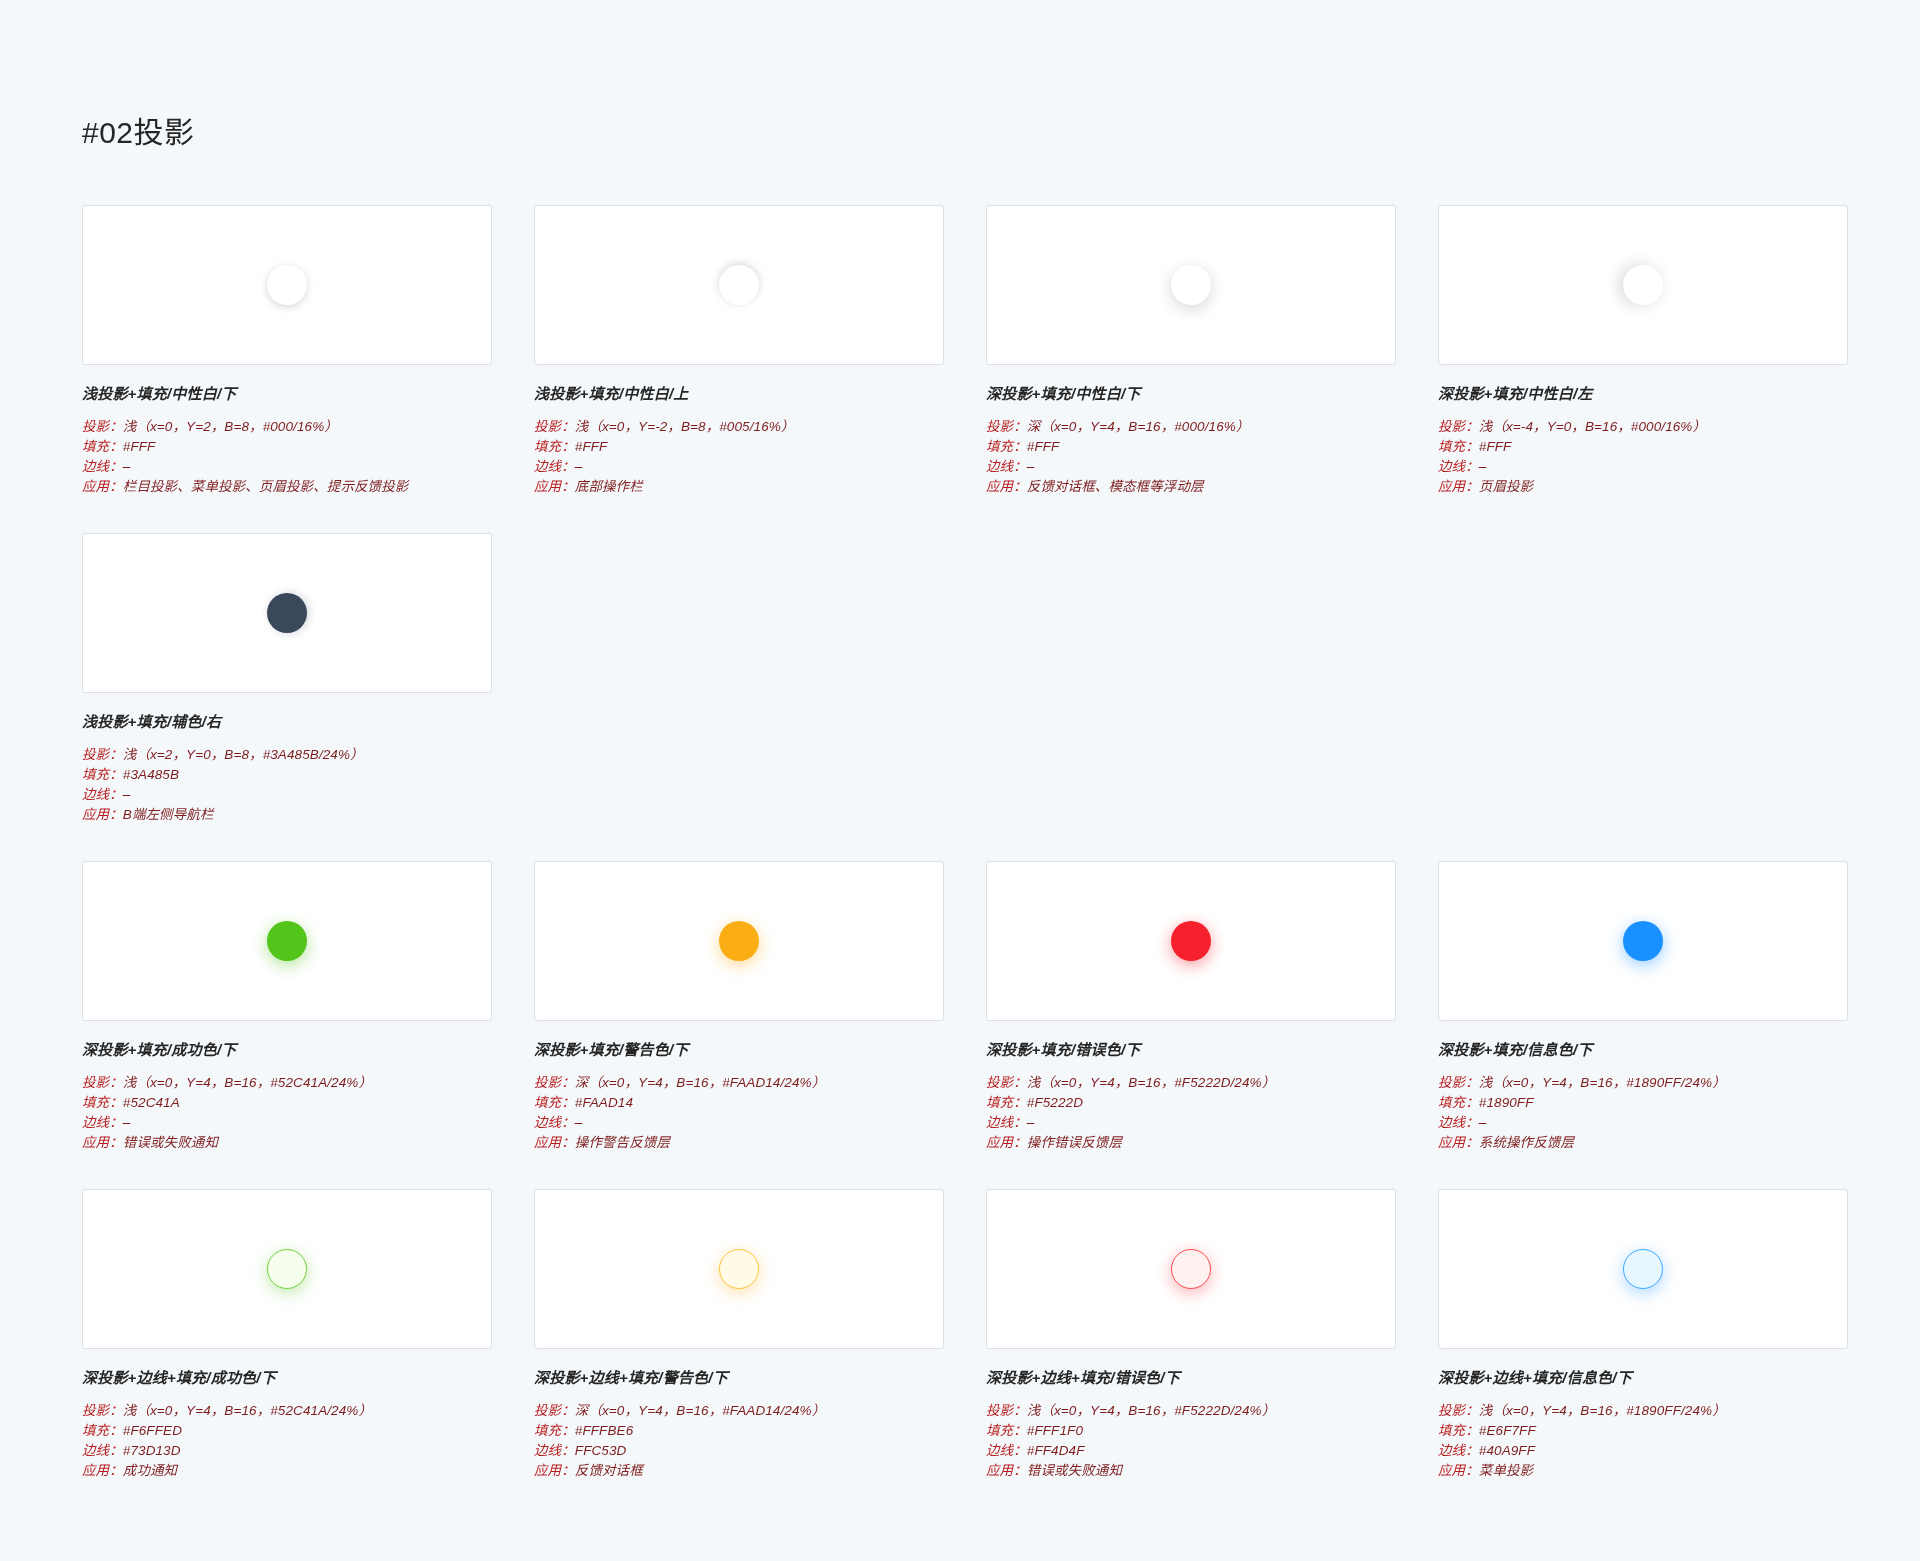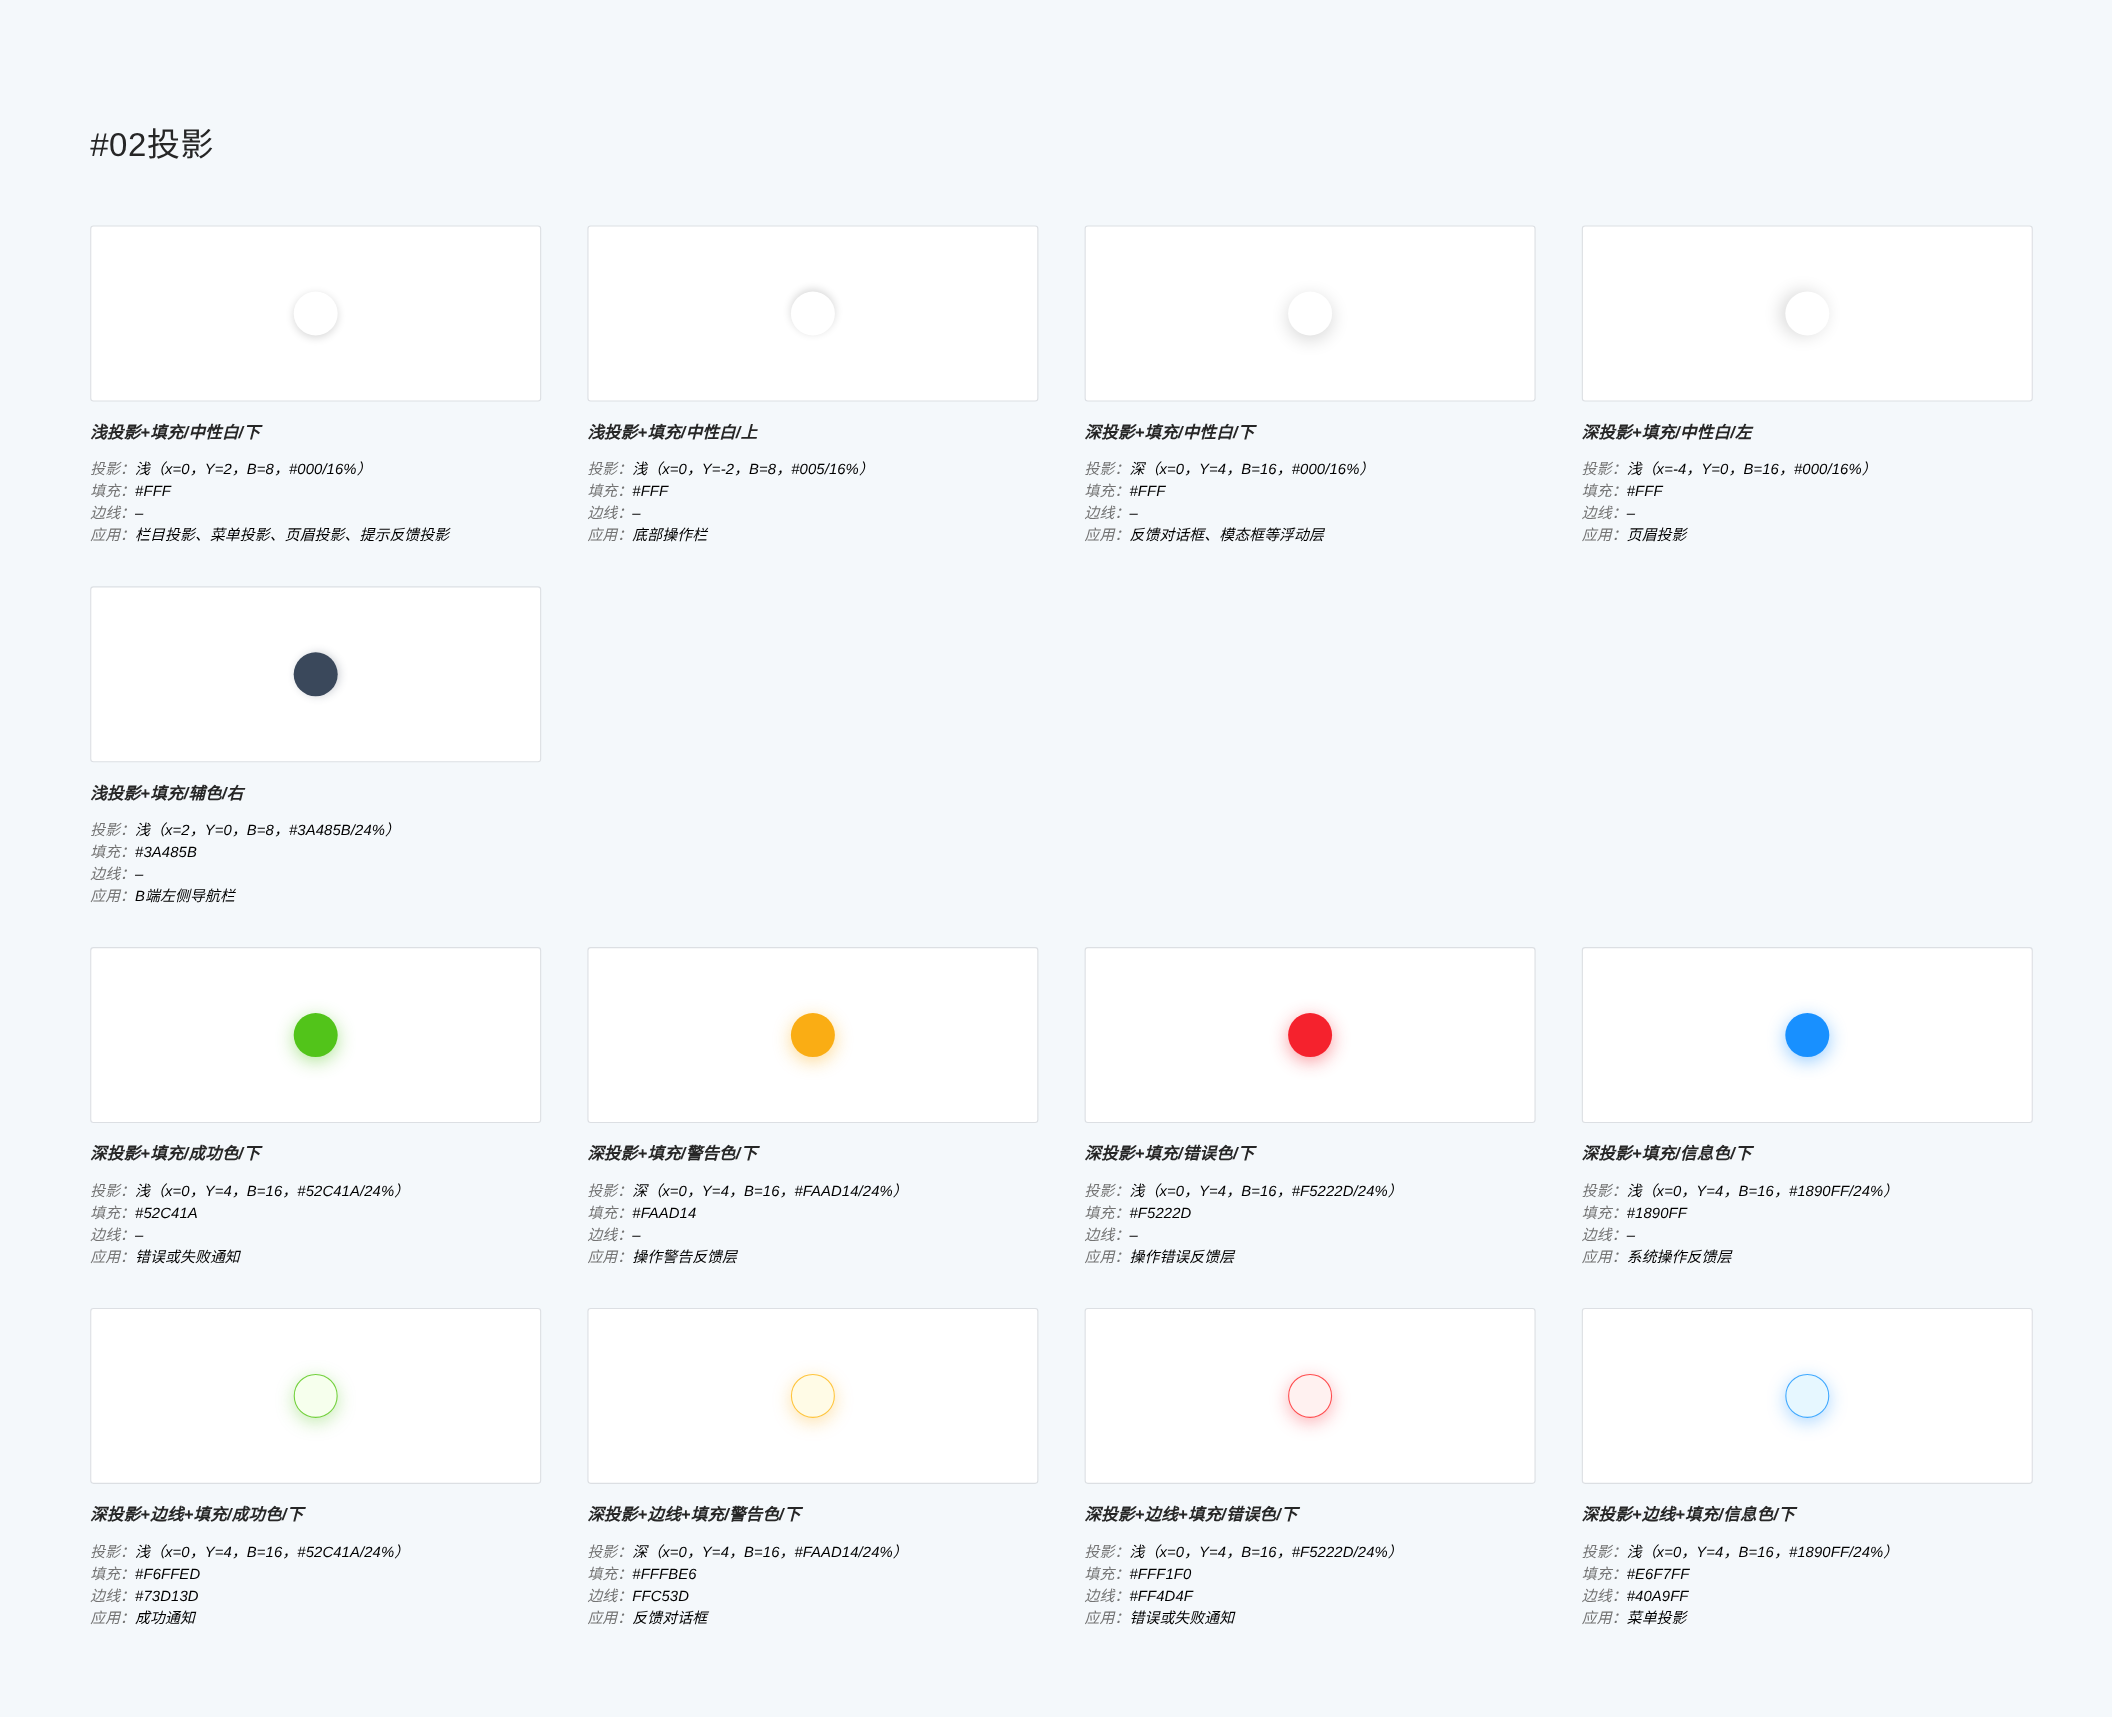--- a/index.html
+++ b/index.html
@@ -68,24 +68,24 @@
     list-style: none;
   }
   .spec-row {
     font-size: 13.5px;
     color: #595959;
     line-height: 20px;
     white-space: nowrap;
     letter-spacing: 0.1px;
   }
   .spec-key {
-    color: #737373;
+    color: #b91c1c;
   }
   .spec-val {
-    color: #000000;
+    color: #7f1d1d;
   }
   .empty-cell {
     visibility: hidden;
   }
 </style>
 </head>
 <body>
 
 <div class="page">
   <h1 class="page-title">#02投影</h1>

